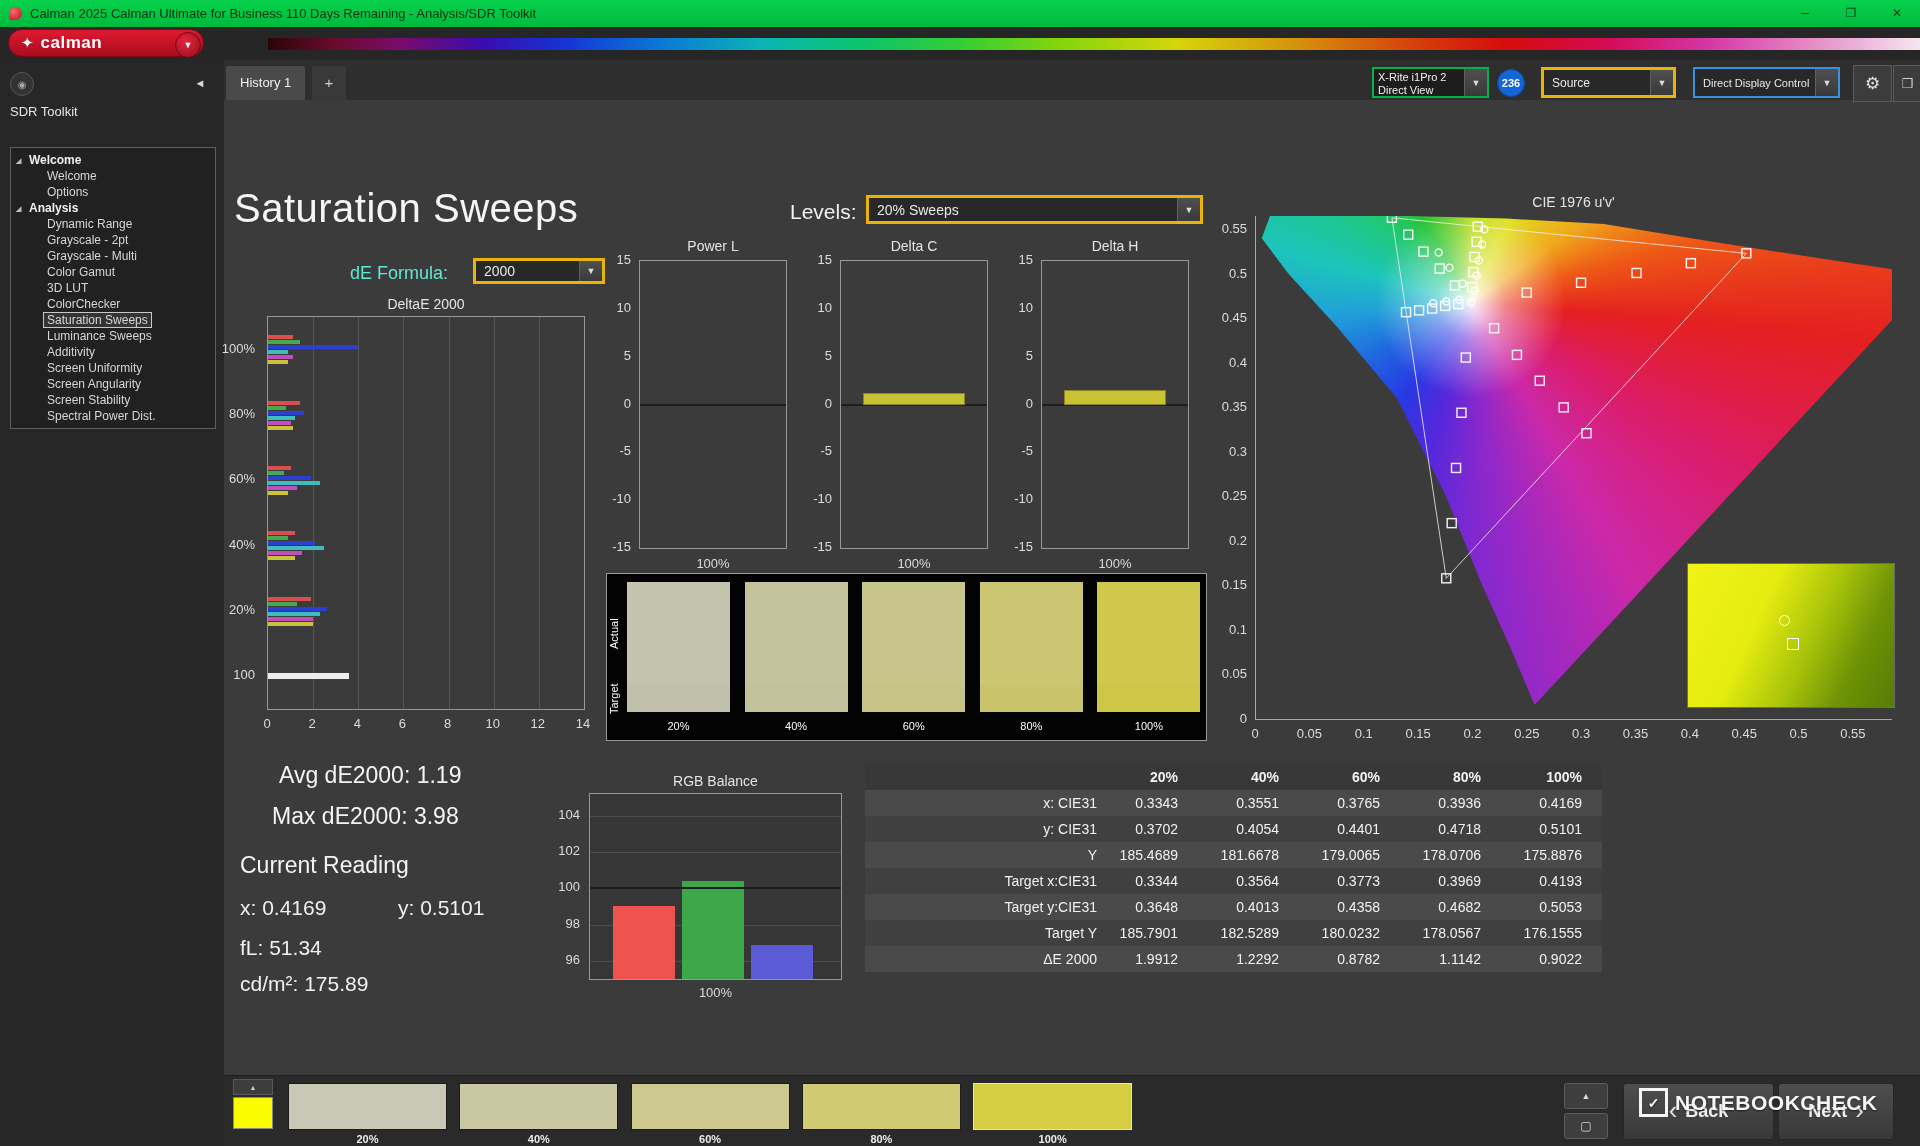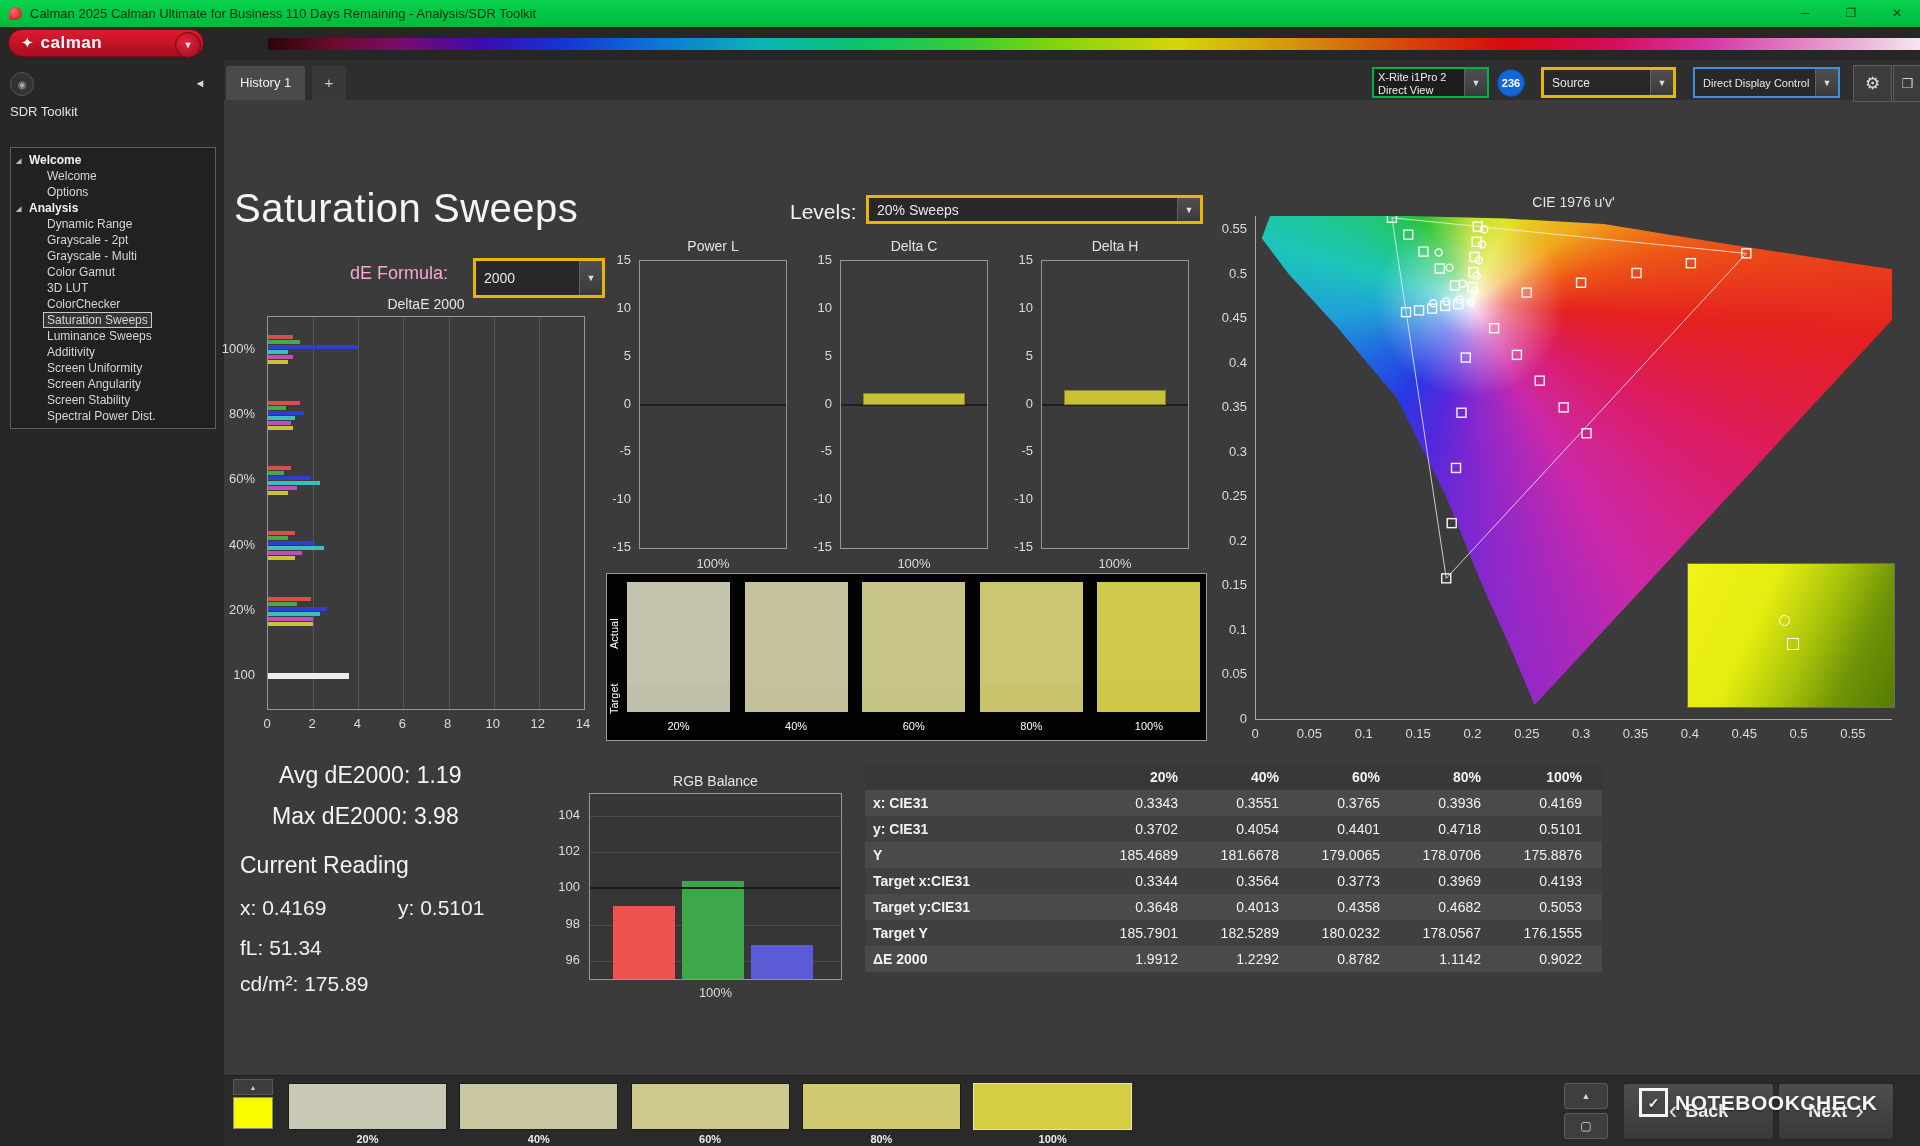--- a/index.html
+++ b/index.html
@@ -55,22 +55,22 @@
     background:#212121;border:1px solid #5e5e5e;padding:4px 0;font-size:12px;color:#d6d6d6}
   .tree-section{position:relative;padding-left:18px;height:16px;line-height:16px;font-weight:bold;color:#f0f0f0;white-space:nowrap}
   .expander{position:absolute;left:5px;top:1px;font-size:7px;color:#bdbdbd}
   .tree-item{padding-left:36px;height:16px;line-height:16px;white-space:nowrap}
   .item-label.selected{border:1px solid #c8c8c8;background:#343434;padding:0 3px;margin-left:-4px}
   
   #page-title{position:absolute;left:234px;top:186px;font-size:40px;color:#f5f5f5;letter-spacing:.5px}
   #levels-label{position:absolute;left:790px;top:200px;font-size:21px;color:#f0f0f0}
   #levels-dd{left:866px;top:195px;width:337px;height:29px}
   #levels-dd .dd-text{font-size:14px}
-  #formula-label{position:absolute;left:350px;top:263px;font-size:18px;color:#f9a8d4}
-  #formula-dd{left:473px;top:258px;width:132px;height:40px}
+  #formula-label{position:absolute;left:350px;top:263px;font-size:18px;color:#5eead4}
+  #formula-dd{left:473px;top:258px;width:132px;height:26px}
   #formula-dd .dd-text{font-size:14px}
   
   .plot{position:absolute;border:1px solid #979797;box-sizing:border-box;overflow:hidden}
   .chart-title{position:absolute;text-align:center;font-size:14px;color:#e4e4e4}
   .axis-box{position:absolute}
   .axlab{position:absolute;font-size:13px;color:#dcdcdc;line-height:16px;white-space:nowrap}
   .axlab.r{text-align:right;left:0;right:4px}
   .axlab.c{text-align:center}
   .vgrid{position:absolute;top:0;bottom:0;width:1px;background:#565656}
   .hgrid{position:absolute;left:0;right:0;height:1px;background:#4c4c4c}
@@ -119,21 +119,21 @@
     background:linear-gradient(115deg,#f2f216 0%,#e4ec10 35%,#aac40a 58%,#6f9406 78%,#557c04 100%)}
   #inset-circle{position:absolute;left:44%;top:36%;width:9px;height:9px;border:1.5px solid #fff;border-radius:50%}
   #inset-square{position:absolute;left:48%;top:52%;width:10px;height:10px;border:1.5px solid #fff}
   
   .big-read{position:absolute;font-size:23px;color:#f4f4f4}
   .mid-read{position:absolute;font-size:21px;color:#f0f0f0}
   
   #results-table{position:absolute;left:865px;top:764px;width:737px;border-collapse:collapse;table-layout:fixed;font-size:14px}
   #results-table th,#results-table td{height:26px;padding:0 20px 0 0;text-align:right;color:#f2f2f2;overflow:hidden;white-space:nowrap}
   #results-table th{font-weight:bold;background:#383838}
-  #results-table th.lbl,#results-table td.lbl{text-align:left;padding:0 0 0 8px;font-weight:bold}
+  #results-table th.lbl,#results-table td.lbl{text-align:right;padding:0 0 0 8px;font-weight:normal}
   #results-table col.c-lbl{width:232px}
   #results-table col.c-val{width:101px}
   #results-table tbody tr:nth-child(odd){background:#4a4a4a}
   #results-table tbody tr:nth-child(even){background:#404040}
   
   #bottombar{position:absolute;left:224px;top:1075px;width:1696px;height:71px;background:#2a2a2a;border-top:1px solid #1f1f1f;box-sizing:border-box}
   #mini-eject{position:absolute;left:9px;top:3px;width:40px;height:16px;background:#3d3d3d;border:1px solid #585858;
     display:flex;align-items:center;justify-content:center;font-size:7px;color:#cfcfcf;box-sizing:border-box}
   #current-patch{position:absolute;left:9px;top:21px;width:40px;height:32px;border:1px solid #8a8a8a;box-sizing:border-box}
   .bpatch{position:absolute;top:7px;width:159px;height:47px;border:1px solid #1c1c1c;box-sizing:border-box}

